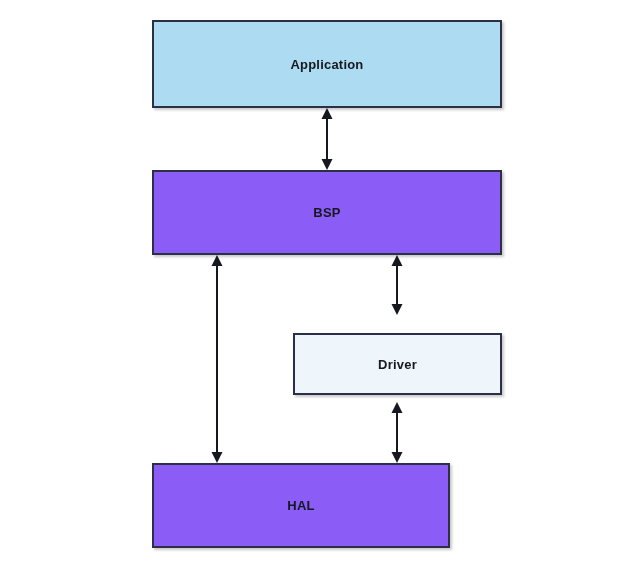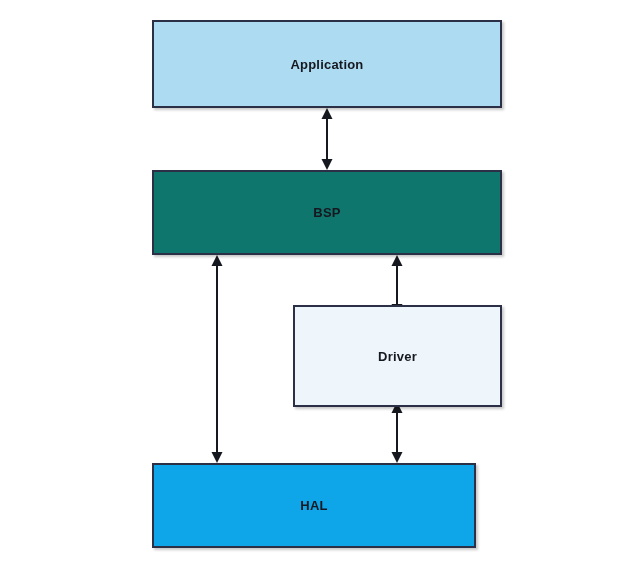--- a/index.html
+++ b/index.html
@@ -72,24 +72,24 @@
           <polygon points="397,402 391.5,413 402.5,413" fill="#16181f"></polygon>
           <polygon points="397,463 391.5,452 402.5,452" fill="#16181f"></polygon>
         </g>
       </svg>
     </div>
 
   <div id="nodes-layer">
       <div class="node" style="left: 152px; top: 20px; width: 350px; height: 88px; background: rgb(173, 220, 242); border-color: rgb(43, 48, 70);">
         <span class="node-label" style="color: rgb(22, 24, 31);">Application</span>
       </div>
-      <div class="node" style="left: 152px; top: 170px; width: 350px; height: 85px; background: #0f766e; border-color: rgb(43, 48, 70);">
+      <div class="node" style="left: 152px; top: 170px; width: 350px; height: 85px; background: #8b5cf6; border-color: rgb(43, 48, 70);">
         <span class="node-label" style="color: rgb(22, 24, 31);">BSP</span>
       </div>
-      <div class="node" style="left: 293px; top: 305px; width: 209px; height: 102px; background: rgb(238, 245, 251); border-color: rgb(43, 48, 70);">
+      <div class="node" style="left: 293px; top: 333px; width: 209px; height: 62px; background: rgb(238, 245, 251); border-color: rgb(43, 48, 70);">
         <span class="node-label" style="color: rgb(22, 24, 31);">Driver</span>
       </div>
-      <div class="node" style="left: 152px; top: 463px; width: 324px; height: 85px; background: #0ea5e9; border-color: rgb(43, 48, 70);">
+      <div class="node" style="left: 152px; top: 463px; width: 298px; height: 85px; background: #8b5cf6; border-color: rgb(43, 48, 70);">
         <span class="node-label" style="color: rgb(22, 24, 31);">HAL</span>
       </div>
     </div>
 
 </div>
 
 </body></html>

